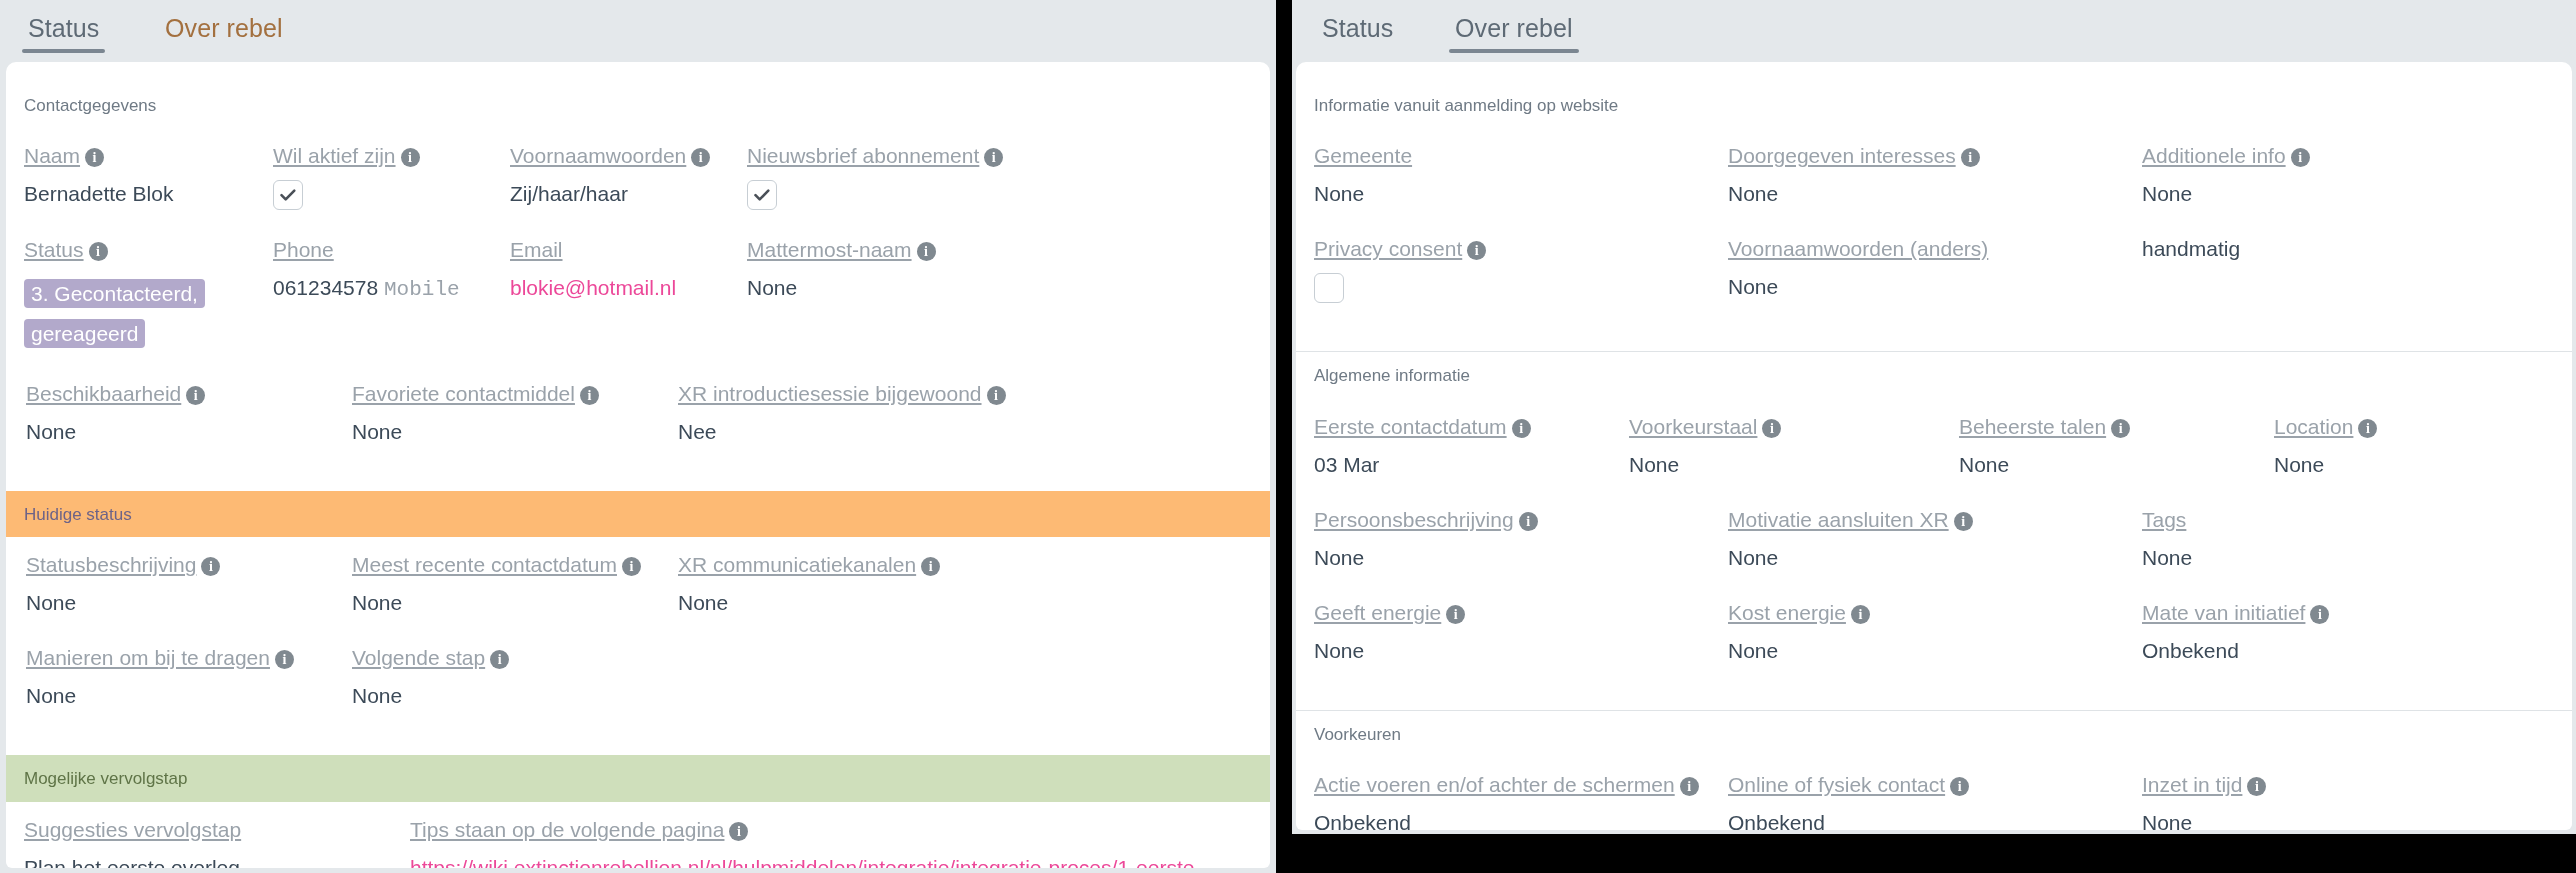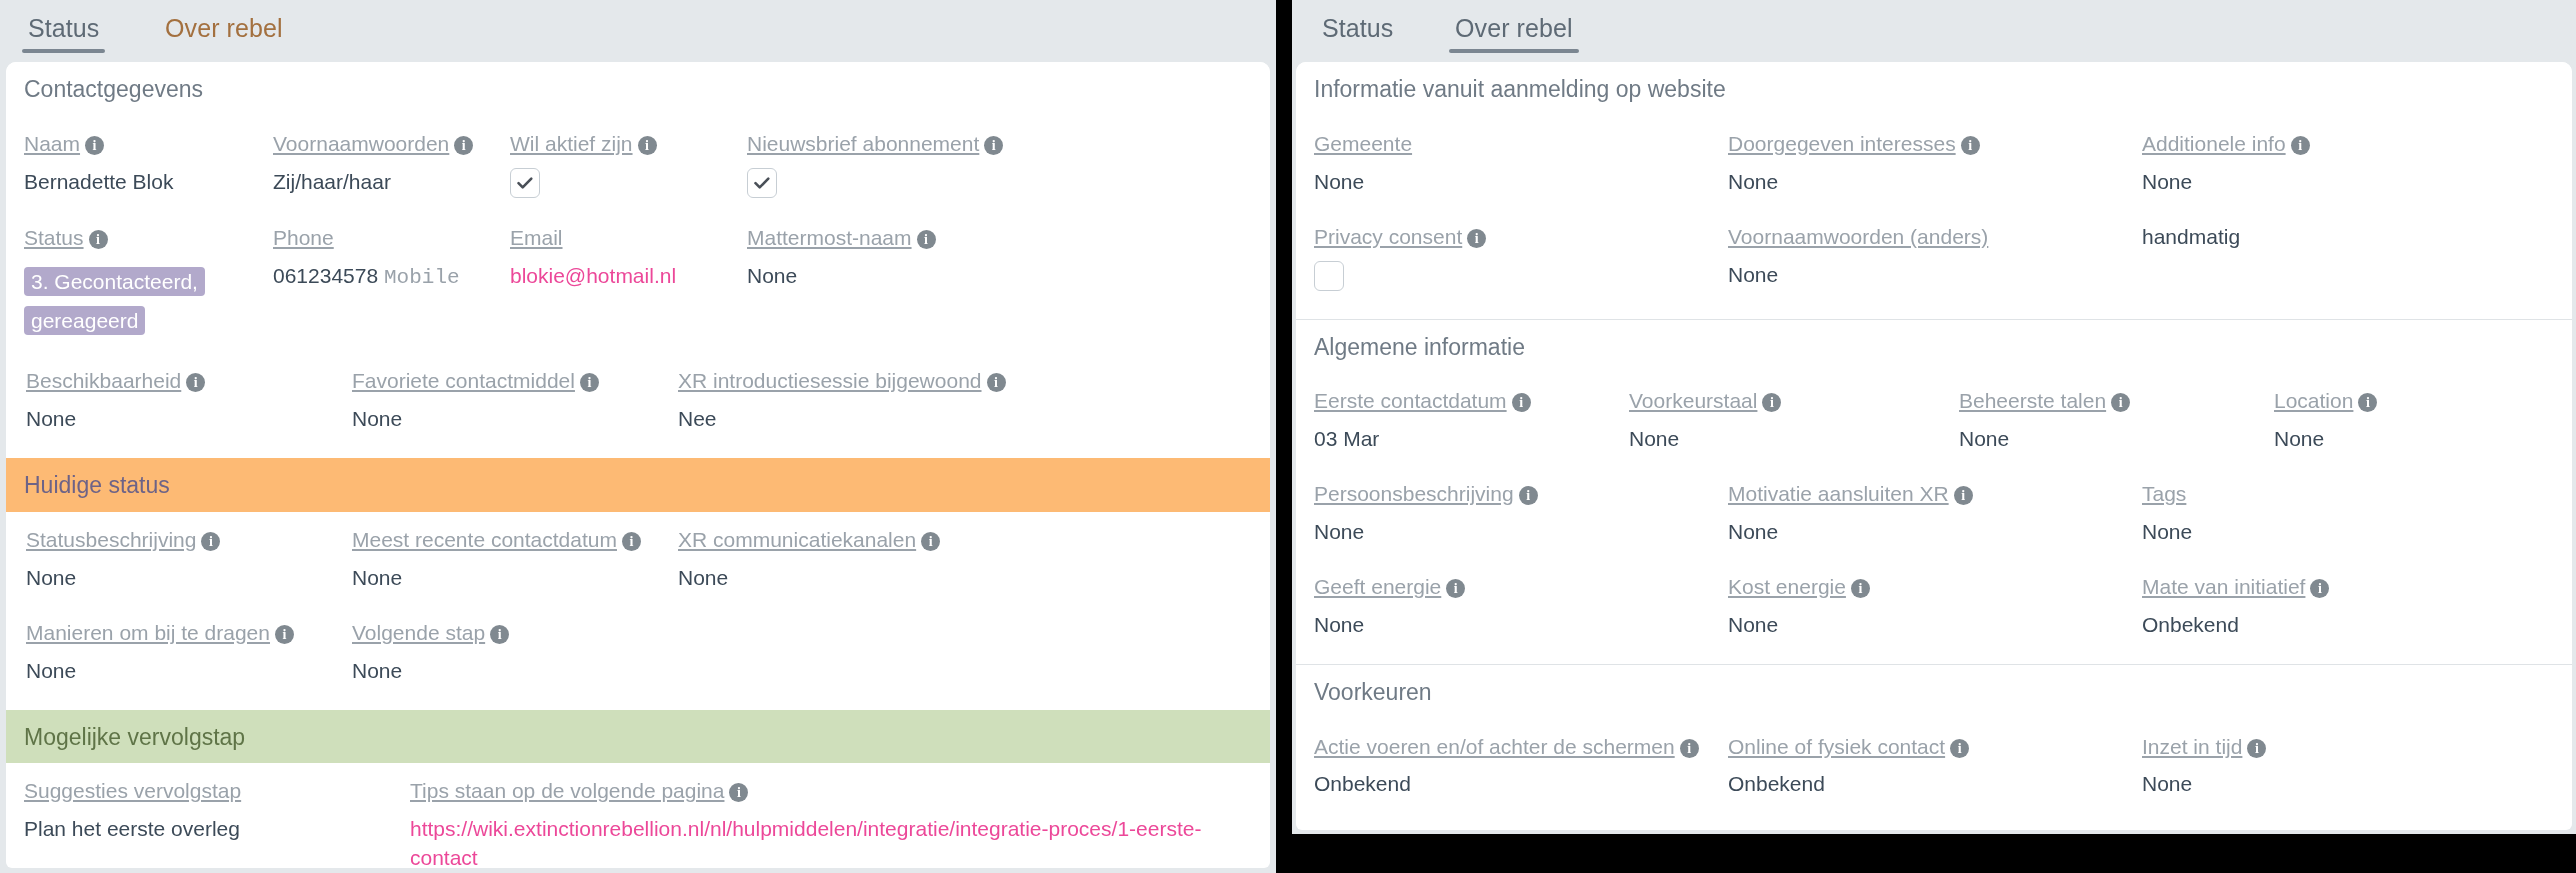--- a/index.html
+++ b/index.html
@@ -66,25 +66,26 @@
     background: #ffffff;
     flex: 1 1 auto;
     border-radius: 10px 10px 6px 6px;
     margin: 0 4px 4px 4px;
     overflow: hidden;
   }
   #panel-left .card { margin: 0 6px 6px 6px; }
 
   
   .section-title {
-    font-size: 23px;
+    font-size: 17px;
     color: #6f7a85;
     padding: 14px 0 12px 18px;
     box-sizing: border-box;
     line-height: 1.2;
+    margin-top: 20px;
   }
   .section-title.plain  { background: #ffffff; }
   .section-title.purple { background: #fdba74; color: #6d6387; }
   .section-title.green  { background: #cfdfbb; color: #5f7447; }
   .section-title.ruled  { border-top: 1px solid #dfe3e6; }
 
   
   .row {
     display: grid;
     padding: 0 18px;
@@ -175,29 +176,29 @@
         <div class="tab tab-status"><span>Status</span><span class="underline"></span></div>
         <div class="tab accent tab-overrebel"><span>Over rebel</span></div>
       </div>
     <div class="card">
         <div class="section-title plain"><span>Contactgegevens</span></div>
         <div class="row cols4-left">
           <div class="field">
             <span class="flabel"><span>Naam</span><span class="info-icon">i</span></span>
             <div class="fvalue"><span>Bernadette Blok</span></div>
           </div>
-          <div class="field">
-            <span class="flabel"><span>Voornaamwoorden</span><span class="info-icon">i</span></span>
-            <div class="fvalue"><span>Zij/haar/haar</span></div>
-          </div>
           <div class="field"><span class="flabel"><span>Wil aktief zijn</span><span class="info-icon">i</span></span><span class="cbox">
               <svg width="18" height="18" viewBox="0 0 18 18">
                 <path d="M2.5 9.2 L6.7 13.4 L15.3 4.6" fill="none" stroke="#4a5058" stroke-width="2.6" stroke-linecap="round" stroke-linejoin="round"></path>
               </svg>
             </span></div>
+          <div class="field">
+            <span class="flabel"><span>Voornaamwoorden</span><span class="info-icon">i</span></span>
+            <div class="fvalue"><span>Zij/haar/haar</span></div>
+          </div>
           <div class="field"><span class="flabel"><span>Nieuwsbrief abonnement</span><span class="info-icon">i</span></span><span class="cbox">
               <svg width="18" height="18" viewBox="0 0 18 18">
                 <path d="M2.5 9.2 L6.7 13.4 L15.3 4.6" fill="none" stroke="#4a5058" stroke-width="2.6" stroke-linecap="round" stroke-linejoin="round"></path>
               </svg>
             </span></div>
         </div>
         <div class="row cols4-left">
           <div class="field">
             <span class="flabel"><span>Status</span><span class="info-icon">i</span></span>
             <div class="badge-wrap"><span class="badge">3. Gecontacteerd, gereageerd</span></div>

